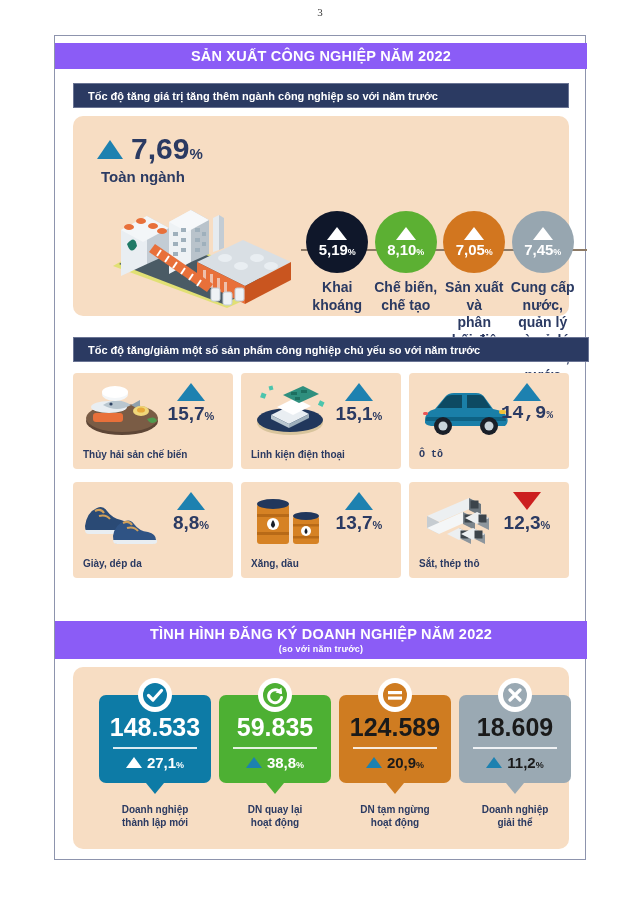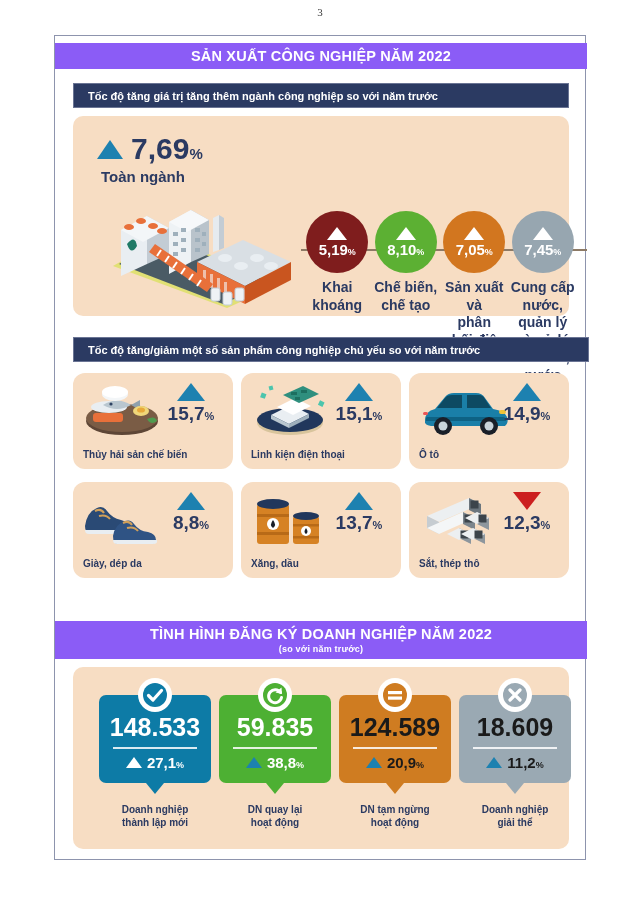--- a/index.html
+++ b/index.html
@@ -117,21 +117,21 @@
   .circ-label {
     font-size: 14px; font-weight: bold; color: #2b3a62;
     margin-top: 6px; line-height: 1.25;
   }
 
   
   .prod-card {
     position: absolute;
     width: 160px; height: 96px;
     background: #f7ddc3;
-    border-radius: 12px;
+    border-radius: 4px;
   }
   .prod-icon {
     position: absolute; left: 8px; top: 8px;
     width: 82px; height: 58px;
   }
   .prod-stat {
     position: absolute; right: 8px; top: 10px;
     width: 68px; text-align: center;
   }
   .prod-stat .ptri-up {
@@ -301,21 +301,21 @@
             <rect x="120" y="104" width="9" height="13" rx="2"></rect>
             <rect x="132" y="100" width="9" height="13" rx="2"></rect>
           </g>
         </svg>
       </div>
 
       <div class="connector"></div>
 
       <div class="circles">
         <div class="circ-item">
-          <div class="circ" id="c0" style="background: #7f1d1d;">
+          <div class="circ" id="c0" style="background: #0f172a;">
             <div class="ctri"></div>
             <div class="cval"><span>5,19</span><span class="pc">%</span></div>
           </div>
           <div class="circ-label">Khai khoáng</div>
         </div>
         <div class="circ-item">
           <div class="circ" id="c1" style="background: rgb(92, 176, 51);">
             <div class="ctri"></div>
             <div class="cval"><span>8,10</span><span class="pc">%</span></div>
           </div>
@@ -386,21 +386,21 @@
           </g>
         </svg>
       </div>
       <div class="prod-stat">
         <div class="ptri-up"></div>
         <div class="pval"><span>15,1</span><span class="pc">%</span></div>
       </div>
       <div class="prod-label">Linh kiện điện thoại</div>
     </div>
 
-    <div class="prod-card" style="left:354px; top:337px;">
+    <div class="prod-card" style="left:354px; top:337px;font-family:Liberation Mono, monospace;">
       <div class="prod-icon" style="width:96px;">
         <svg width="96" height="58" viewBox="0 0 96 58">
           <path d="M8 40 q0 -10 10 -12 l10 -12 q3 -4 9 -4 h22 q6 0 9 5 l8 11 q12 2 14 8 q2 6 -2 9 h-74 q-7 -1 -6 -5z" fill="#1a7fa8"></path>
           <path d="M20 27 l8 -10 q2 -3 7 -3 h10 v13z" fill="#0d4a63"></path>
           <path d="M50 27 v-13 h12 q4 0 6 4 l6 9z" fill="#0d4a63"></path>
           <path d="M10 36 h76 q3 0 3 4 h-80 q-1 -3 1 -4z" fill="#0e6284"></path>
           <circle cx="26" cy="45" r="9" fill="#1a1f28"></circle>
           <circle cx="26" cy="45" r="4.5" fill="#c9d3da"></circle>
           <circle cx="72" cy="45" r="9" fill="#1a1f28"></circle>
           <circle cx="72" cy="45" r="4.5" fill="#c9d3da"></circle>

